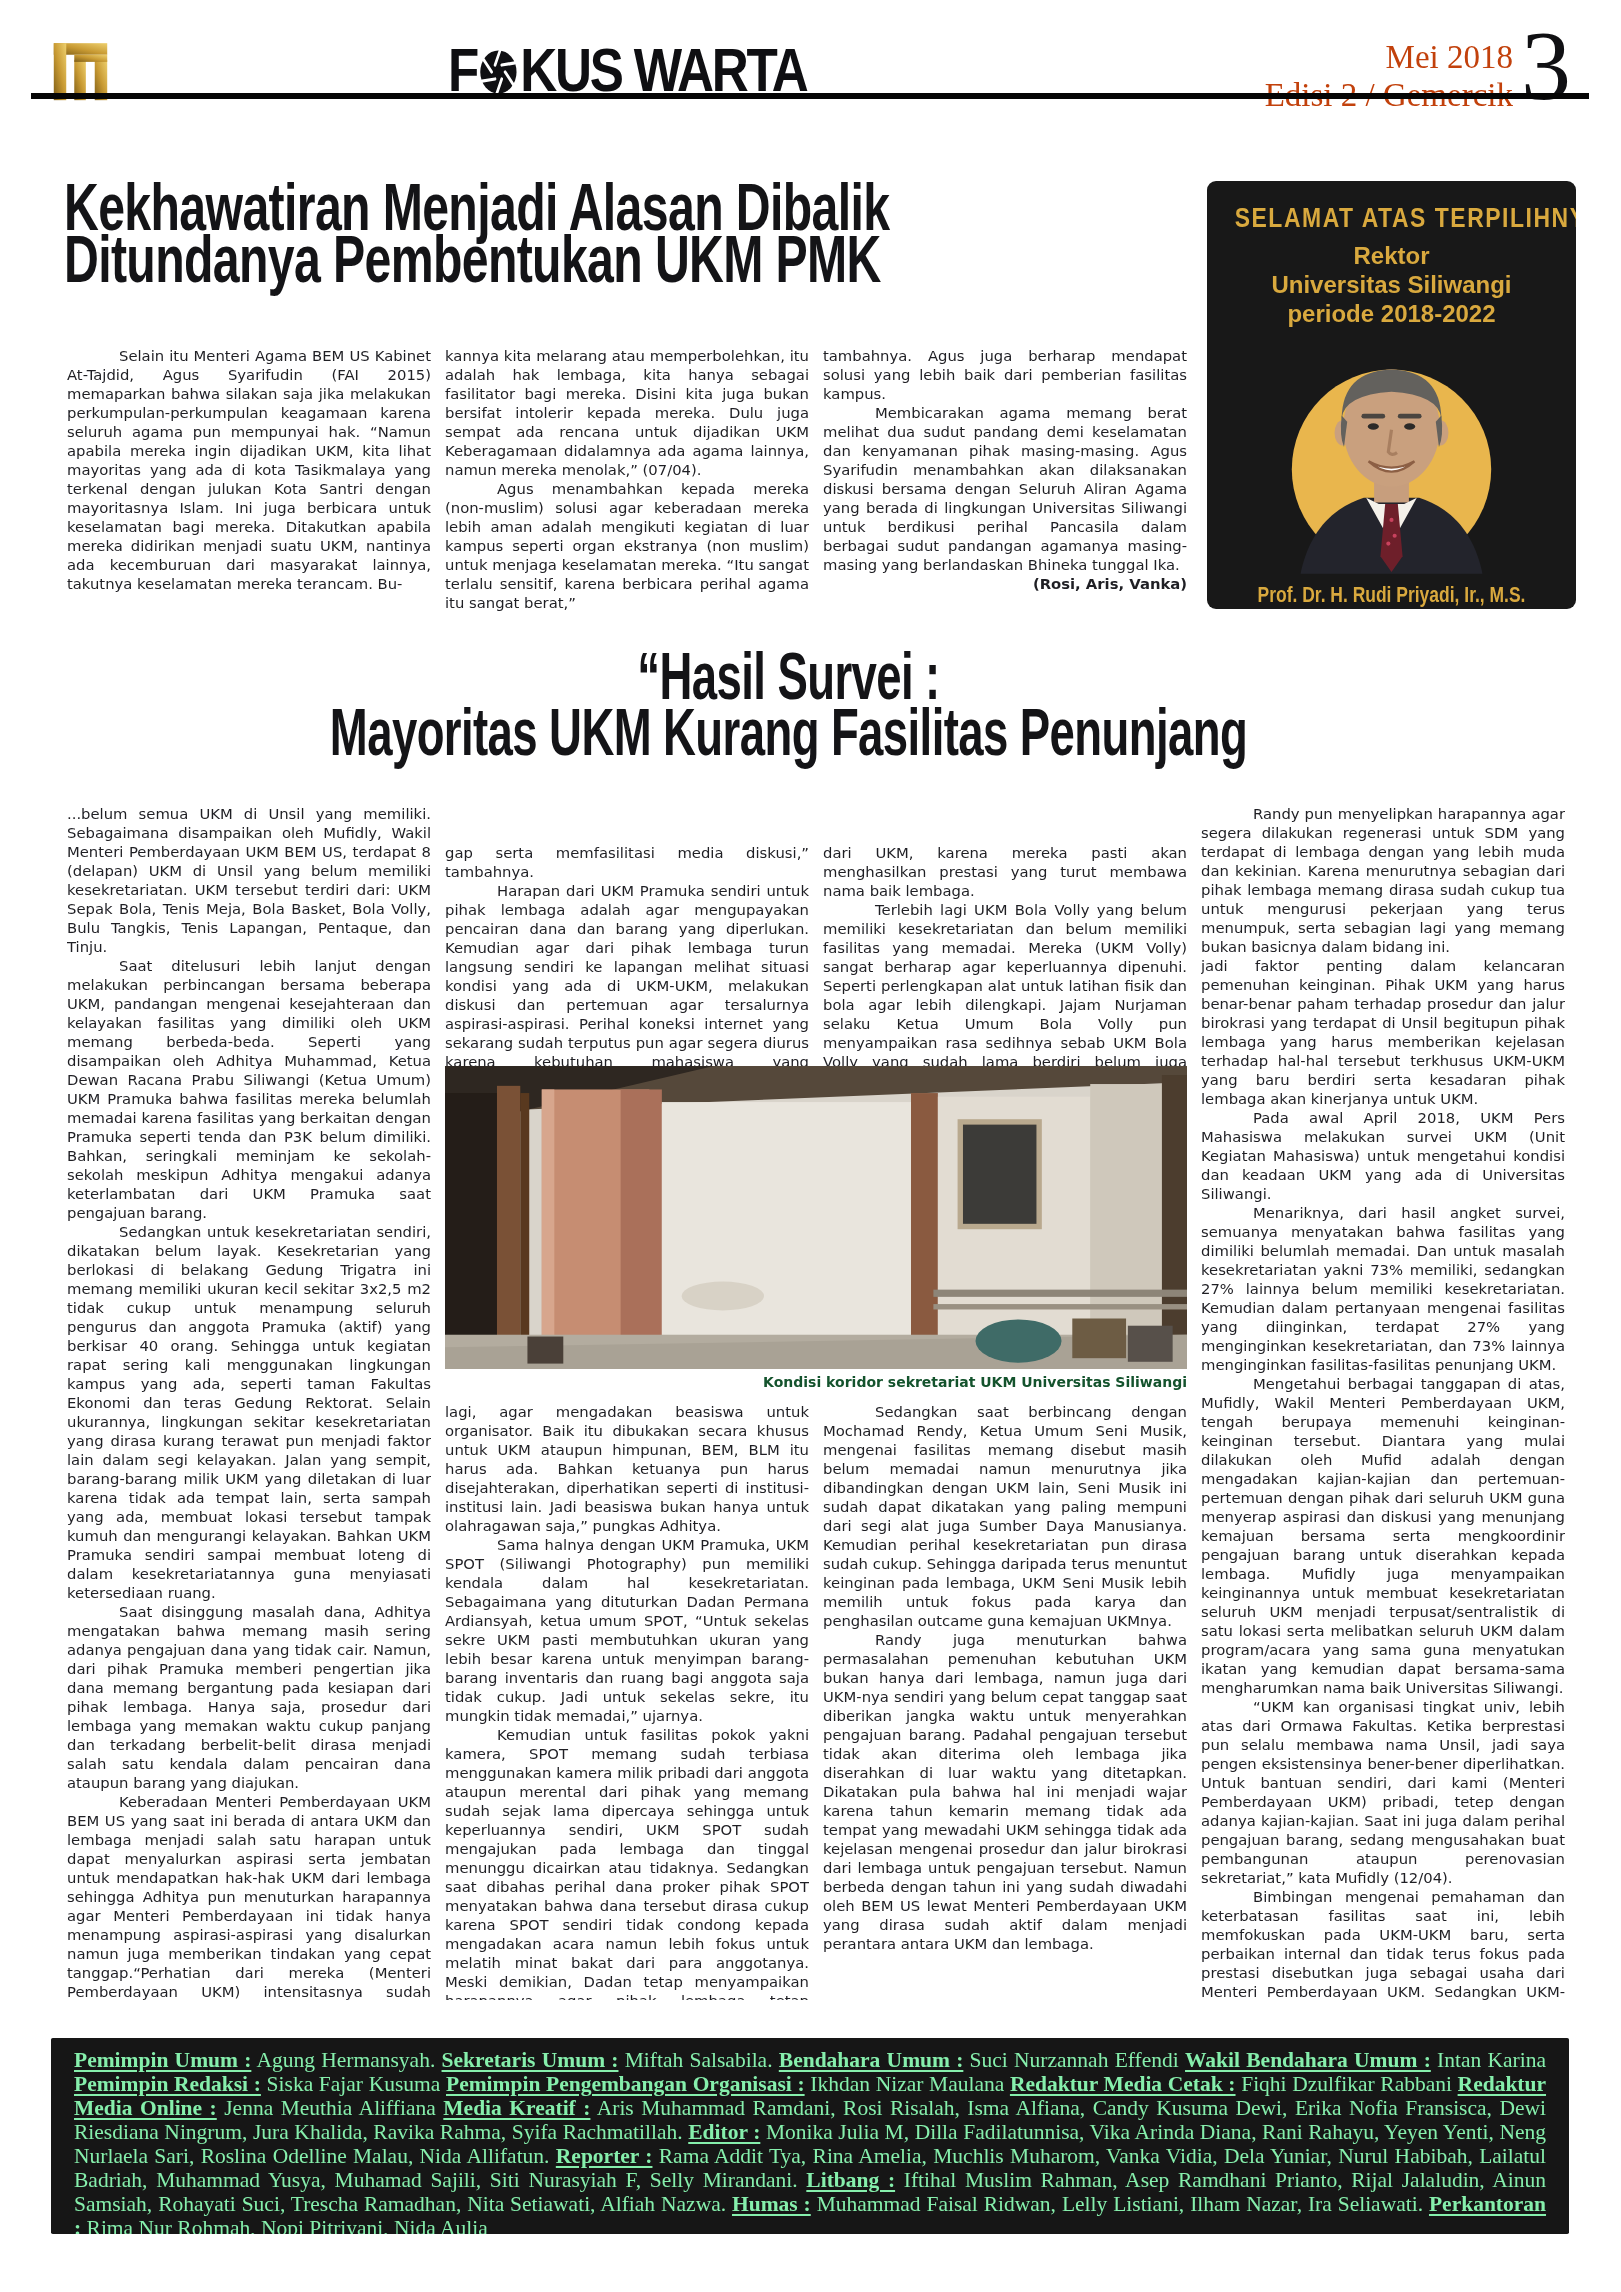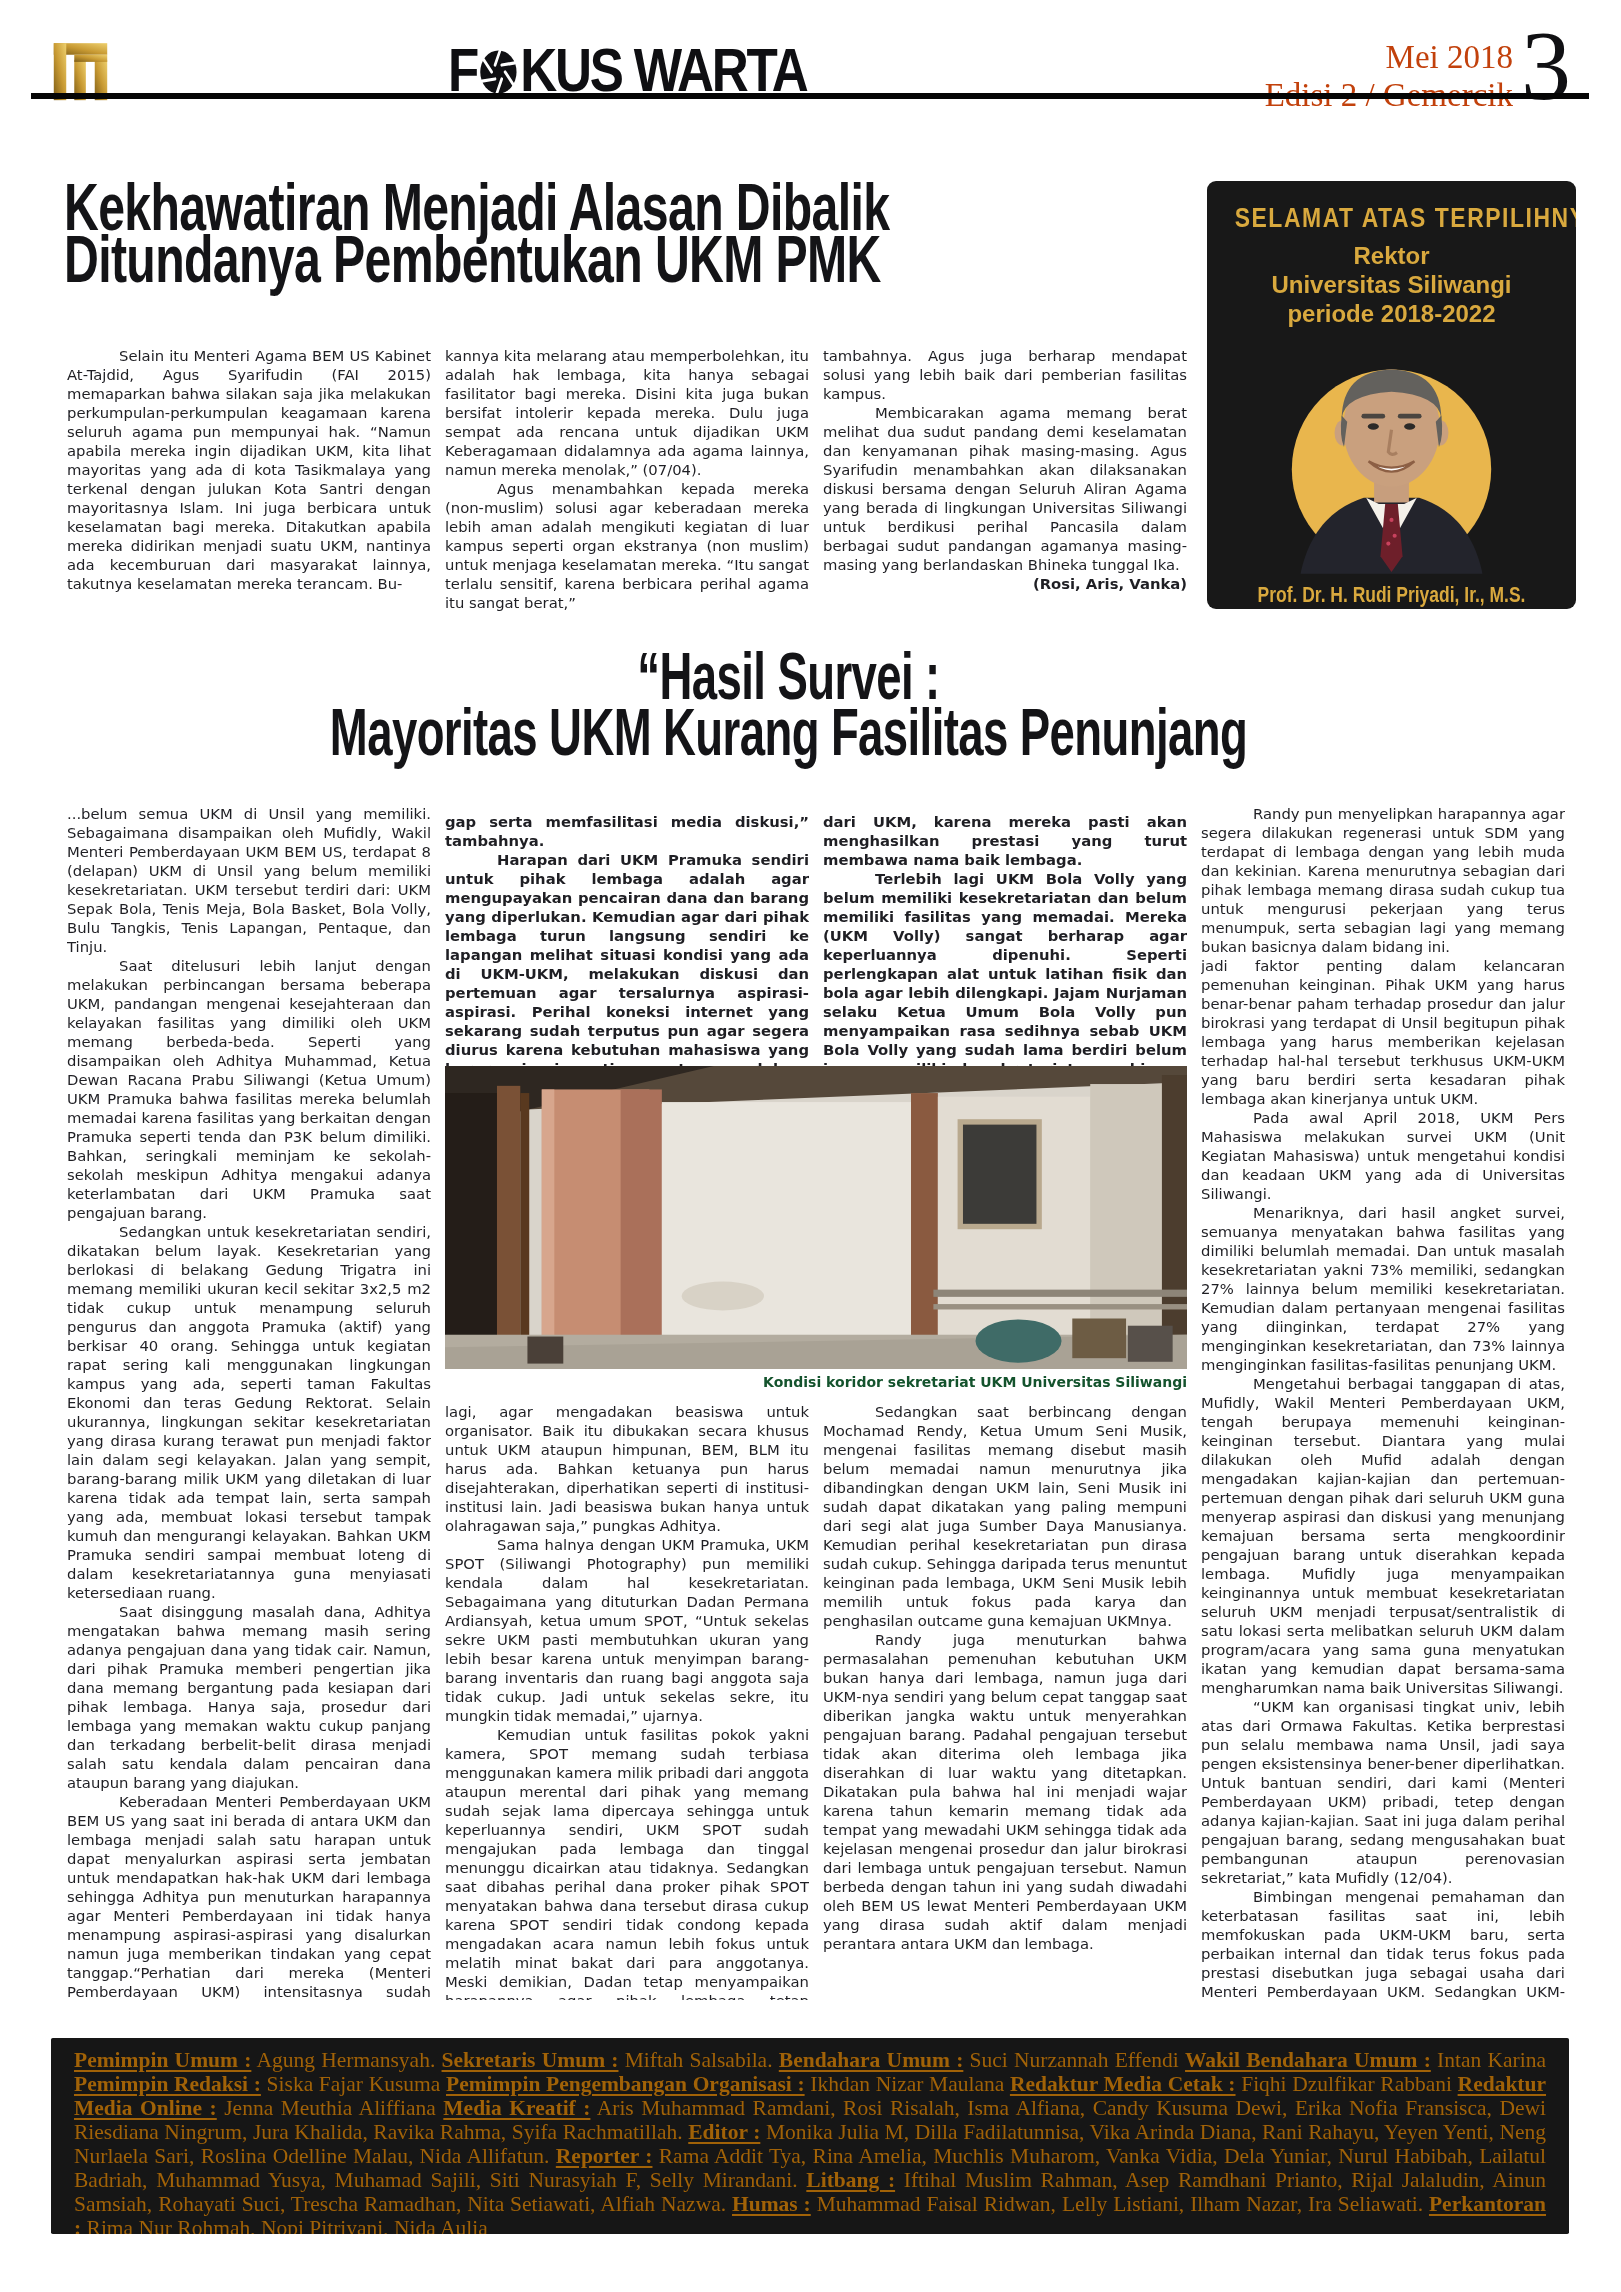--- a/index.html
+++ b/index.html
@@ -43,21 +43,21 @@
   
   .col{
     position:absolute;width:364px;text-align:justify;
     font-size:14.8px;line-height:19px;color:#1f1f24;overflow:hidden;
   }
   .para{margin:0;}
   .para.ind{text-indent:52px;}
   .para.right{text-align:right;}
   .para.b{font-weight:bold;}
   .a1{top:346px;height:269px;}
-  .a2top{top:812px;height:262px;font-weight:bold;}
+  .a2top{top:843px;height:262px;}
   .a2tall{top:804px;height:1198px;}
   .a2bot{top:1402px;height:598px;}
   .cx1{left:67px;}  .cx2{left:445px;}  .cx3{left:823px;}  .cx4{left:1201px;}
 
   
   .sidebar{
     left:1207px;top:181px;width:369px;height:428px;
     background:#181818;border-radius:9px;color:#d9a93e;text-align:center;overflow:hidden;
   }
   .sb-title{margin-top:21.5px;font-family:"Liberation Sans",sans-serif;font-weight:bold;font-size:27px;letter-spacing:1.8px;transform:scaleX(0.85);white-space:nowrap;}
@@ -68,21 +68,21 @@
   
   .photo{left:445px;top:1066px;width:742px;height:303px;display:block;}
   .caption{
     left:445px;top:1374px;width:742px;text-align:right;
     font-size:14px;font-weight:bold;color:#14532d;
   }
 
   
   .footer{
     left:51px;top:2038px;width:1472px;height:176px;
-    background:#161616;color:#a16207;border-radius:1.8px;
+    background:#161616;color:#86efac;border-radius:1.8px;
     font-family:"Liberation Serif",serif;font-size:21.5px;line-height:24px;
     padding:9.9px 23px;text-align:justify;overflow:hidden;
   }
   .flabel{font-weight:bold;text-decoration:underline;text-underline-offset:2.7px;}
 </style>
 </head>
 <body>
 
 <svg class="abs logo" viewBox="0 0 64 74">
   <defs>

